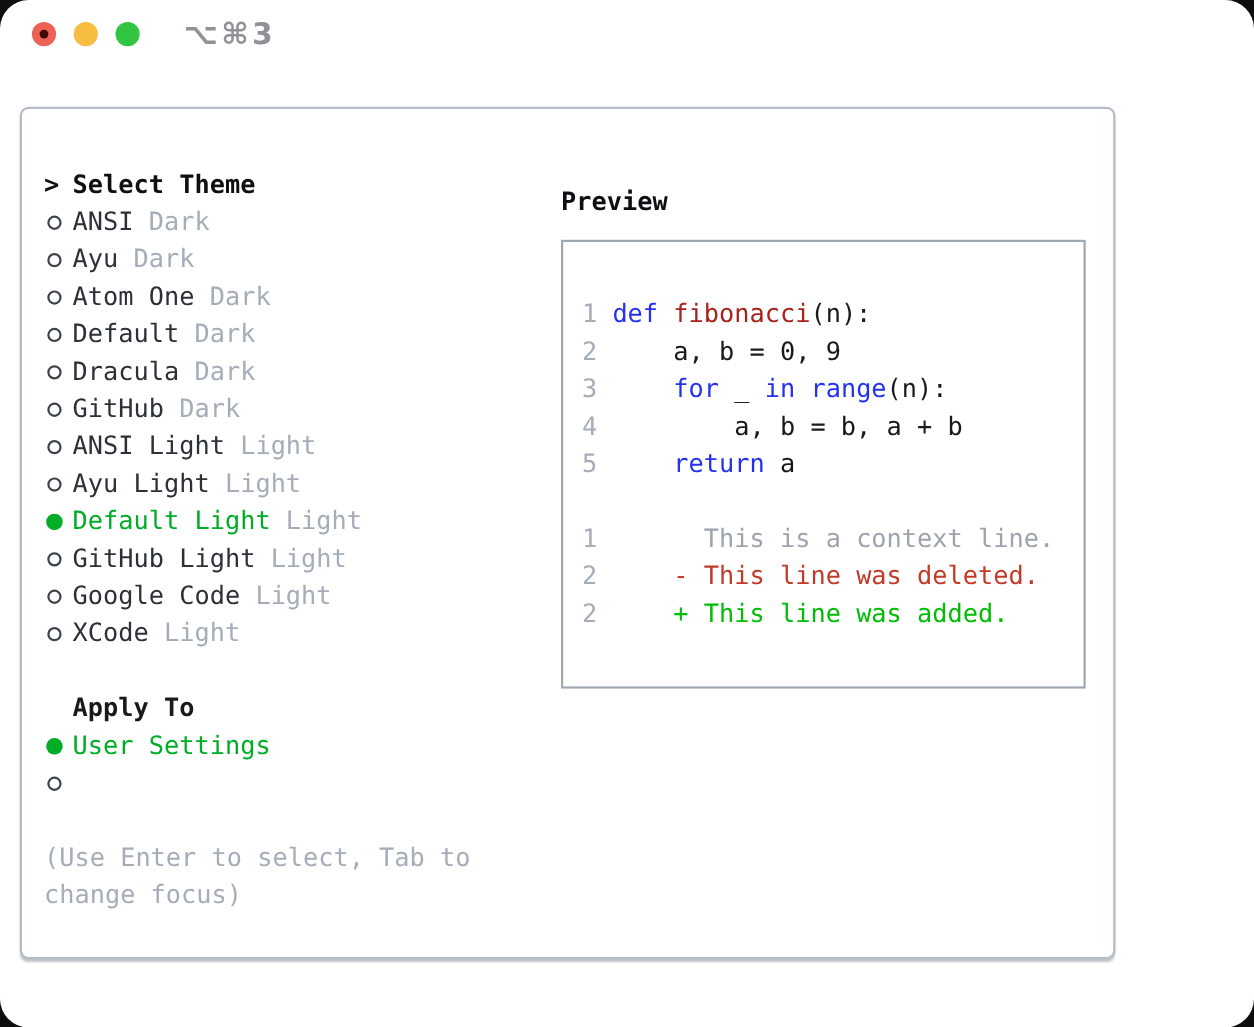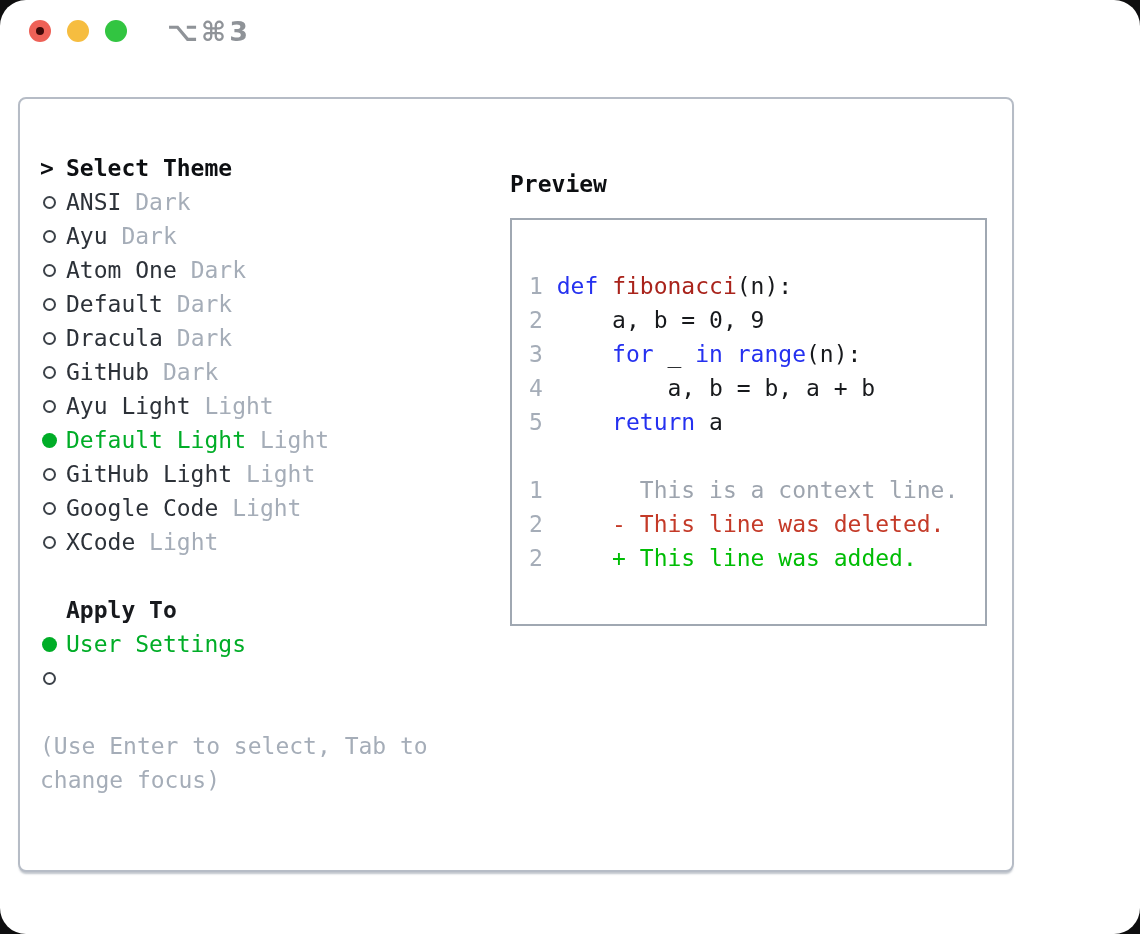--- a/index.html
+++ b/index.html
@@ -106,20 +106,26 @@
             <div class="row">
               <span class="marker">
                 <span class="dot"></span>
               </span>
               <span class="label"><span class="name">GitHub</span>&nbsp;<span class="variant">Dark</span></span>
             </div>
             <div class="row">
               <span class="marker">
                 <span class="dot"></span>
               </span>
+              <span class="label"><span class="name">ANSI Light</span>&nbsp;<span class="variant">Light</span></span>
+            </div>
+            <div class="row">
+              <span class="marker">
+                <span class="dot"></span>
+              </span>
               <span class="label"><span class="name">Ayu Light</span>&nbsp;<span class="variant">Light</span></span>
             </div>
             <div class="row">
               <span class="marker">
                 <span class="dot filled"></span>
               </span>
               <span class="label"><span class="name selected">Default Light</span>&nbsp;<span class="variant">Light</span></span>
             </div>
             <div class="row">
               <span class="marker">

